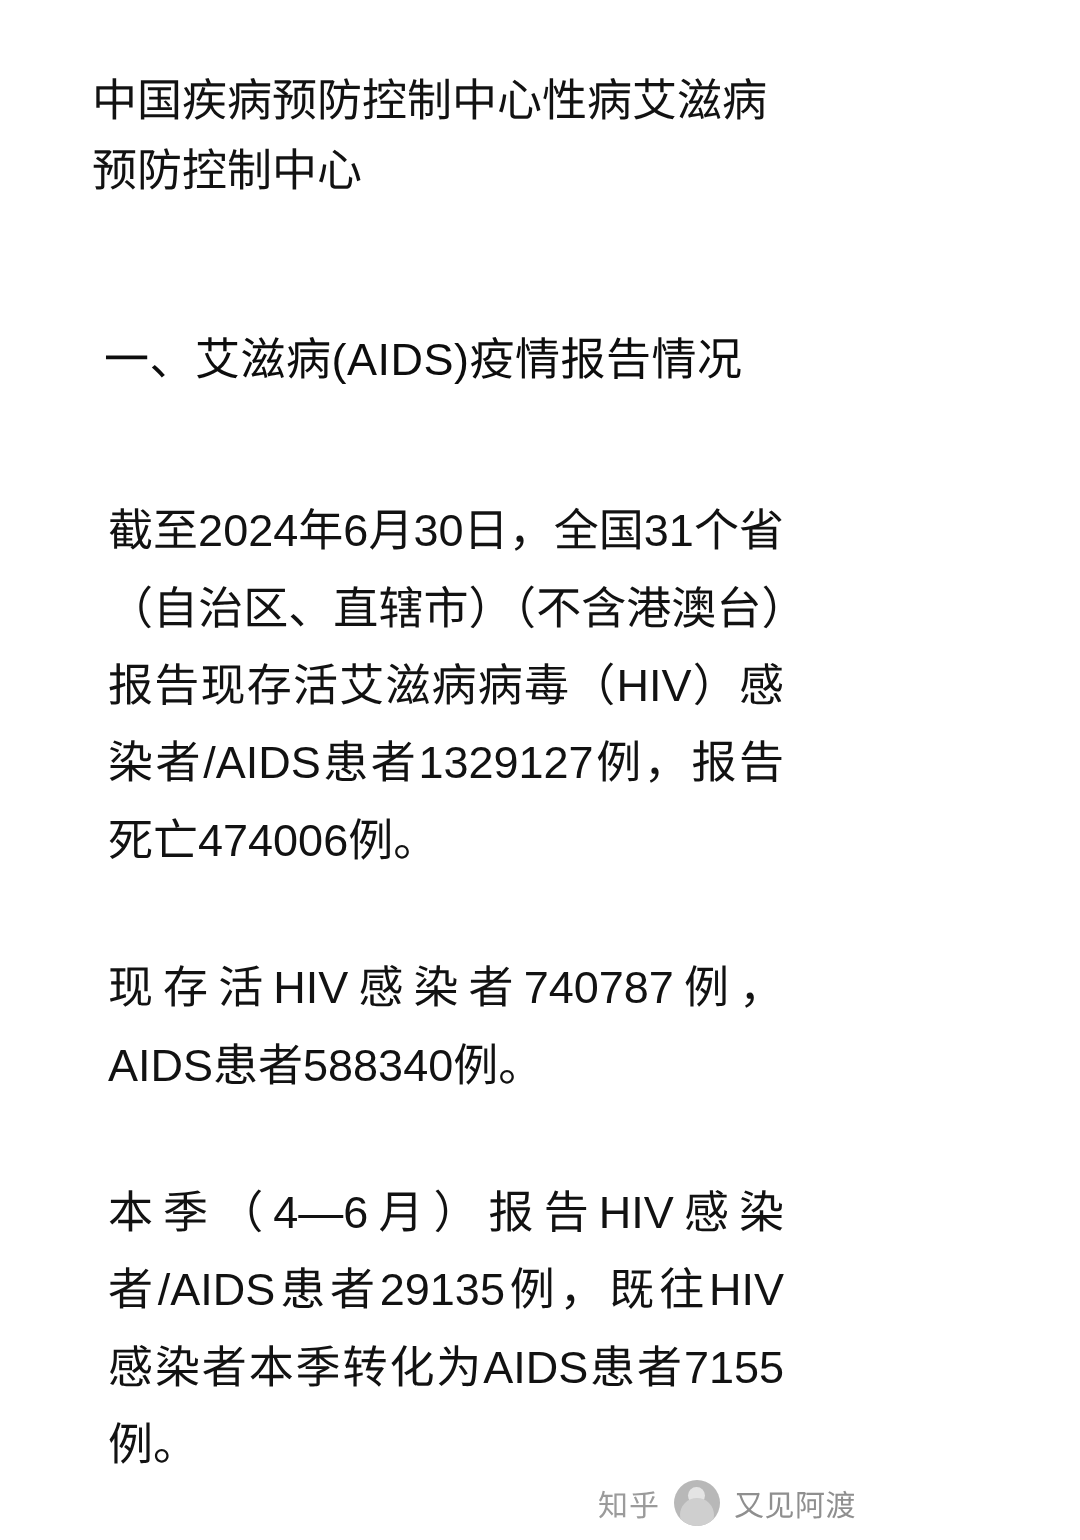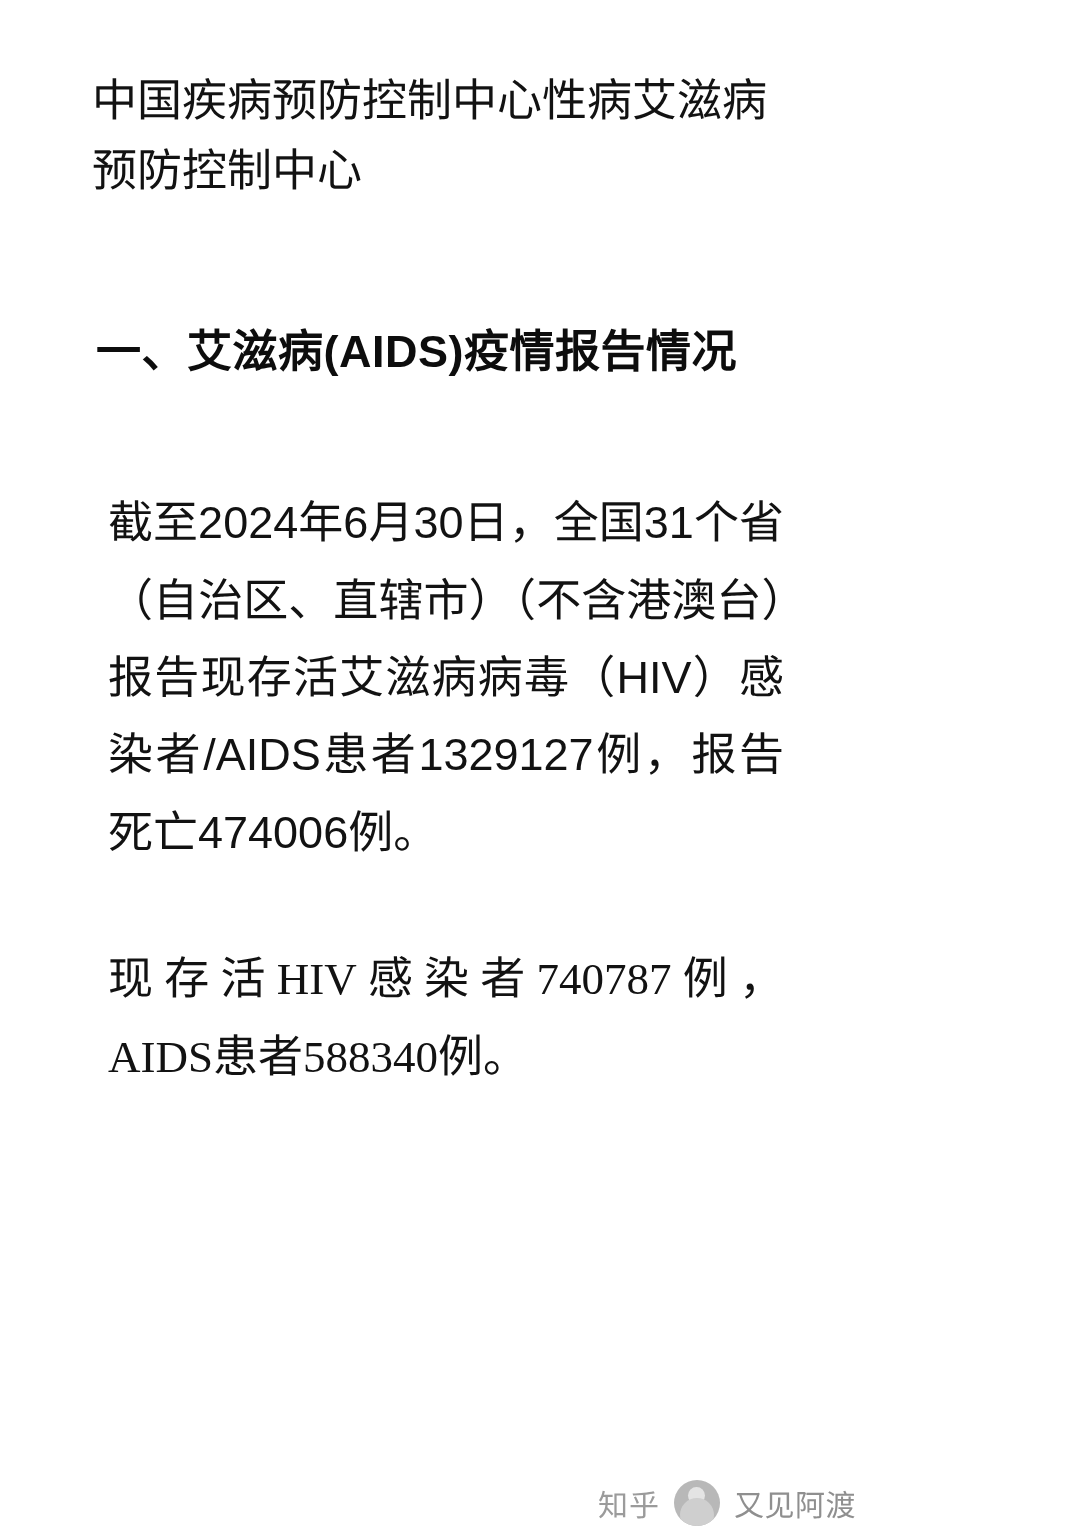--- a/index.html
+++ b/index.html
@@ -26,42 +26,41 @@
     font-size: 45px;
     line-height: 1.55;
     font-weight: 400;
     color: #121212;
     letter-spacing: 0px;
     margin: 0;
     padding-top: 10px;
   }
   .section-heading {
     font-size: 45px;
-    font-weight: 700;
+    font-weight: 400;
     color: #0d0d0d;
-    margin: 4px;
+    margin: 12px;
     padding-top: 112px;
     line-height: 1.35;
     letter-spacing: 0.5px;
   }
   .para {
     font-size: 45px;
     line-height: 1.72;
     color: #121212;
     margin: 16px;
     text-align: justify;
     text-justify: inter-ideograph;
     letter-spacing: 0px;
   }
   .para.first {
     padding-top: 86px;
   }
   .para.gap {
     padding-top: 54px;
-    font-family: Liberation Serif, serif;
   }
   .watermark {
     position: absolute;
     right: 36px;
     bottom: 14px;
     display: flex;
     align-items: center;
     gap: 14px;
     opacity: 1;
   }
@@ -112,20 +111,21 @@
 <div class="page">
 
   <p class="source-title">中国疾病预防控制中心性病艾滋病预防控制中心</p>
 
   <h2 class="section-heading">一、艾滋病(AIDS)疫情报告情况</h2>
 
   <p class="para first">截至2024年6月30日，全国31个省（自治区、直辖市）（不含港澳台）报告现存活艾滋病病毒（HIV）感染者/AIDS患者1329127例，报告死亡474006例。</p>
 
   <p class="para gap">现存活HIV感染者740787例，AIDS患者588340例。</p>
 
+  <p class="para gap">本季（4—6月）报告HIV感染者/AIDS患者29135例，既往HIV感染者本季转化为AIDS患者7155例。</p>
 
   <div class="watermark">
     <span class="wm-label">知乎</span>
     <span class="wm-avatar"></span>
     <span class="wm-user">又见阿渡</span>
   </div>
 
 </div>
 
 </body></html>

